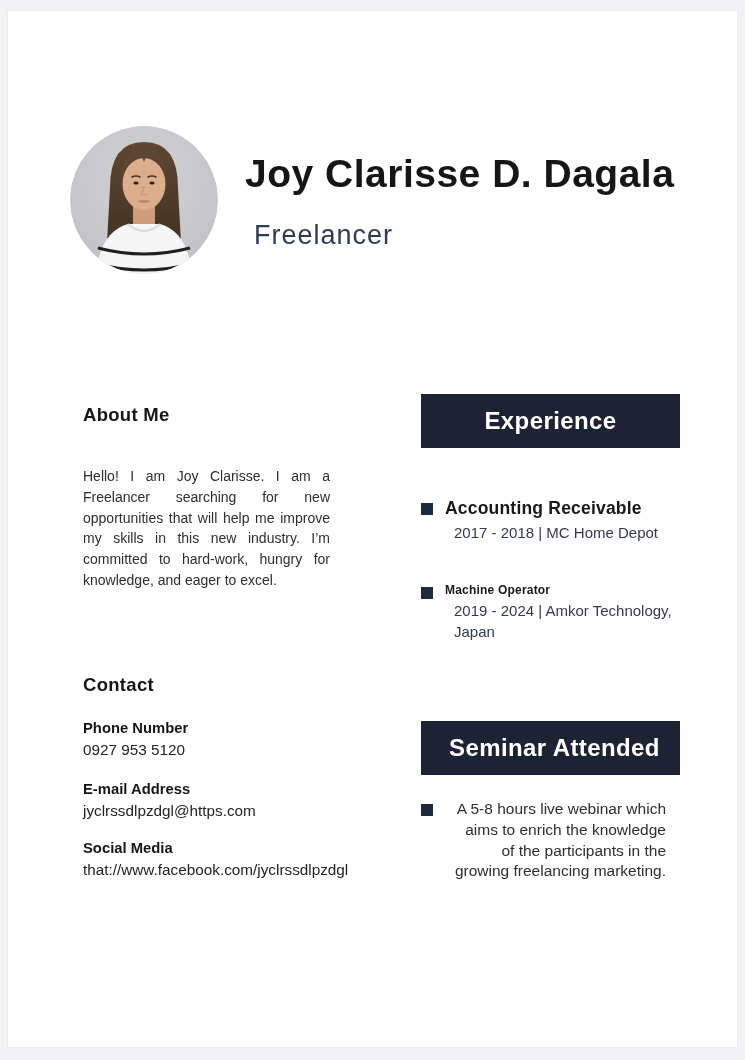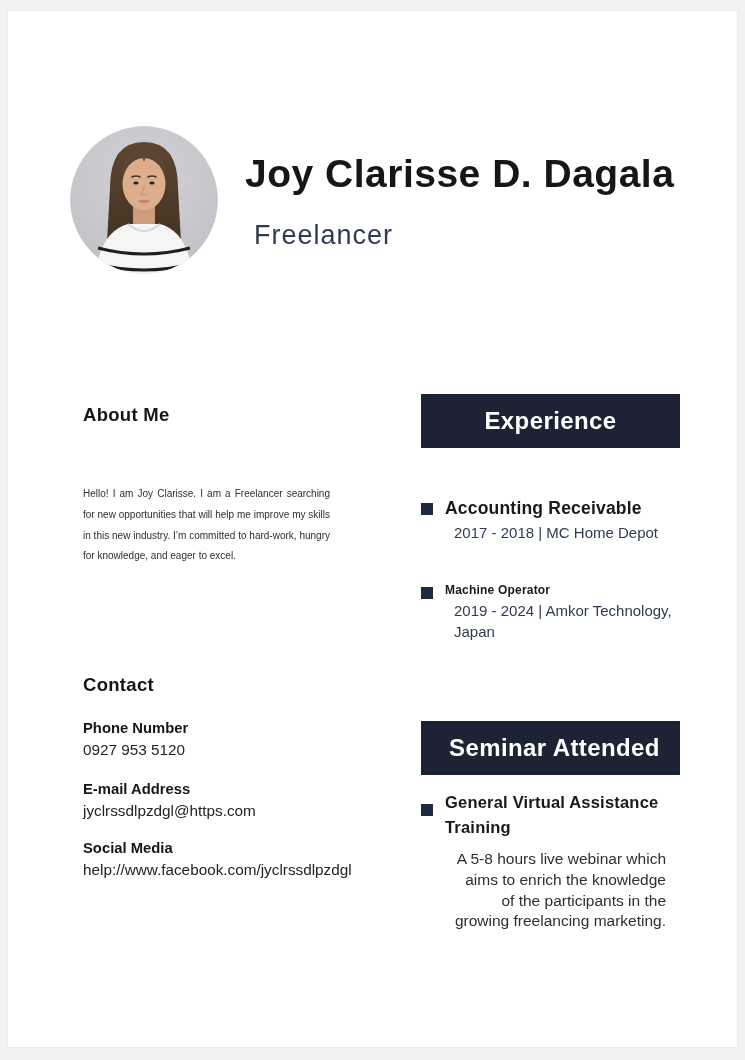--- a/index.html
+++ b/index.html
@@ -60,23 +60,23 @@
   .h-left{
     position:absolute;
     font-size:18.5px;
     font-weight:700;
     color:var(--ink);
     letter-spacing:.3px;
   }
   .about-heading{left:75px; top:393px;}
   .about-body{
     position:absolute;
-    left:75px; top:473px;
+    left:75px; top:455px;
     width:247px;
-    font-size:10px;
+    font-size:14px;
     line-height:20.8px;
     text-align:justify;
     color:var(--body-text);
   }
   .contact-heading{left:75px; top:663px;}
   .contact-group{position:absolute; left:75px; width:330px;}
   .cg-1{top:709px;}
   .cg-2{top:770px;}
   .cg-3{top:829px;}
   .contact-label{
@@ -219,21 +219,21 @@
   <div class="contact-group cg-1">
     <div class="contact-label">Phone Number</div>
     <div class="contact-value">0927 953 5120</div>
   </div>
   <div class="contact-group cg-2">
     <div class="contact-label">E-mail Address</div>
     <div class="contact-value">jyclrssdlpzdgl@https.com</div>
   </div>
   <div class="contact-group cg-3">
     <div class="contact-label">Social Media</div>
-    <div class="contact-value">help://www.facebook.com/jyclrssdlpzdgl</div>
+    <div class="contact-value">that://www.facebook.com/jyclrssdlpzdgl</div>
   </div>
 
   <div class="banner banner-experience">
     <span>Experience</span>
   </div>
 
   <div class="item xp-1">
     <span class="bullet"></span>
     <div class="item-content">
       <div class="item-title">Accounting Receivable</div>
@@ -249,18 +249,17 @@
     </div>
   </div>
 
   <div class="banner banner-seminar">
     <span>Seminar Attended</span>
   </div>
 
   <div class="item sem-1">
     <span class="bullet"></span>
     <div class="item-content">
-      <div class="sem-title">General Virtual Assistance Training</div>
       <div class="sem-desc">A 5-8 hours live webinar which aims to enrich the knowledge of the participants in the growing freelancing marketing.</div>
     </div>
   </div>
 
 </div>
 
 </body></html>

